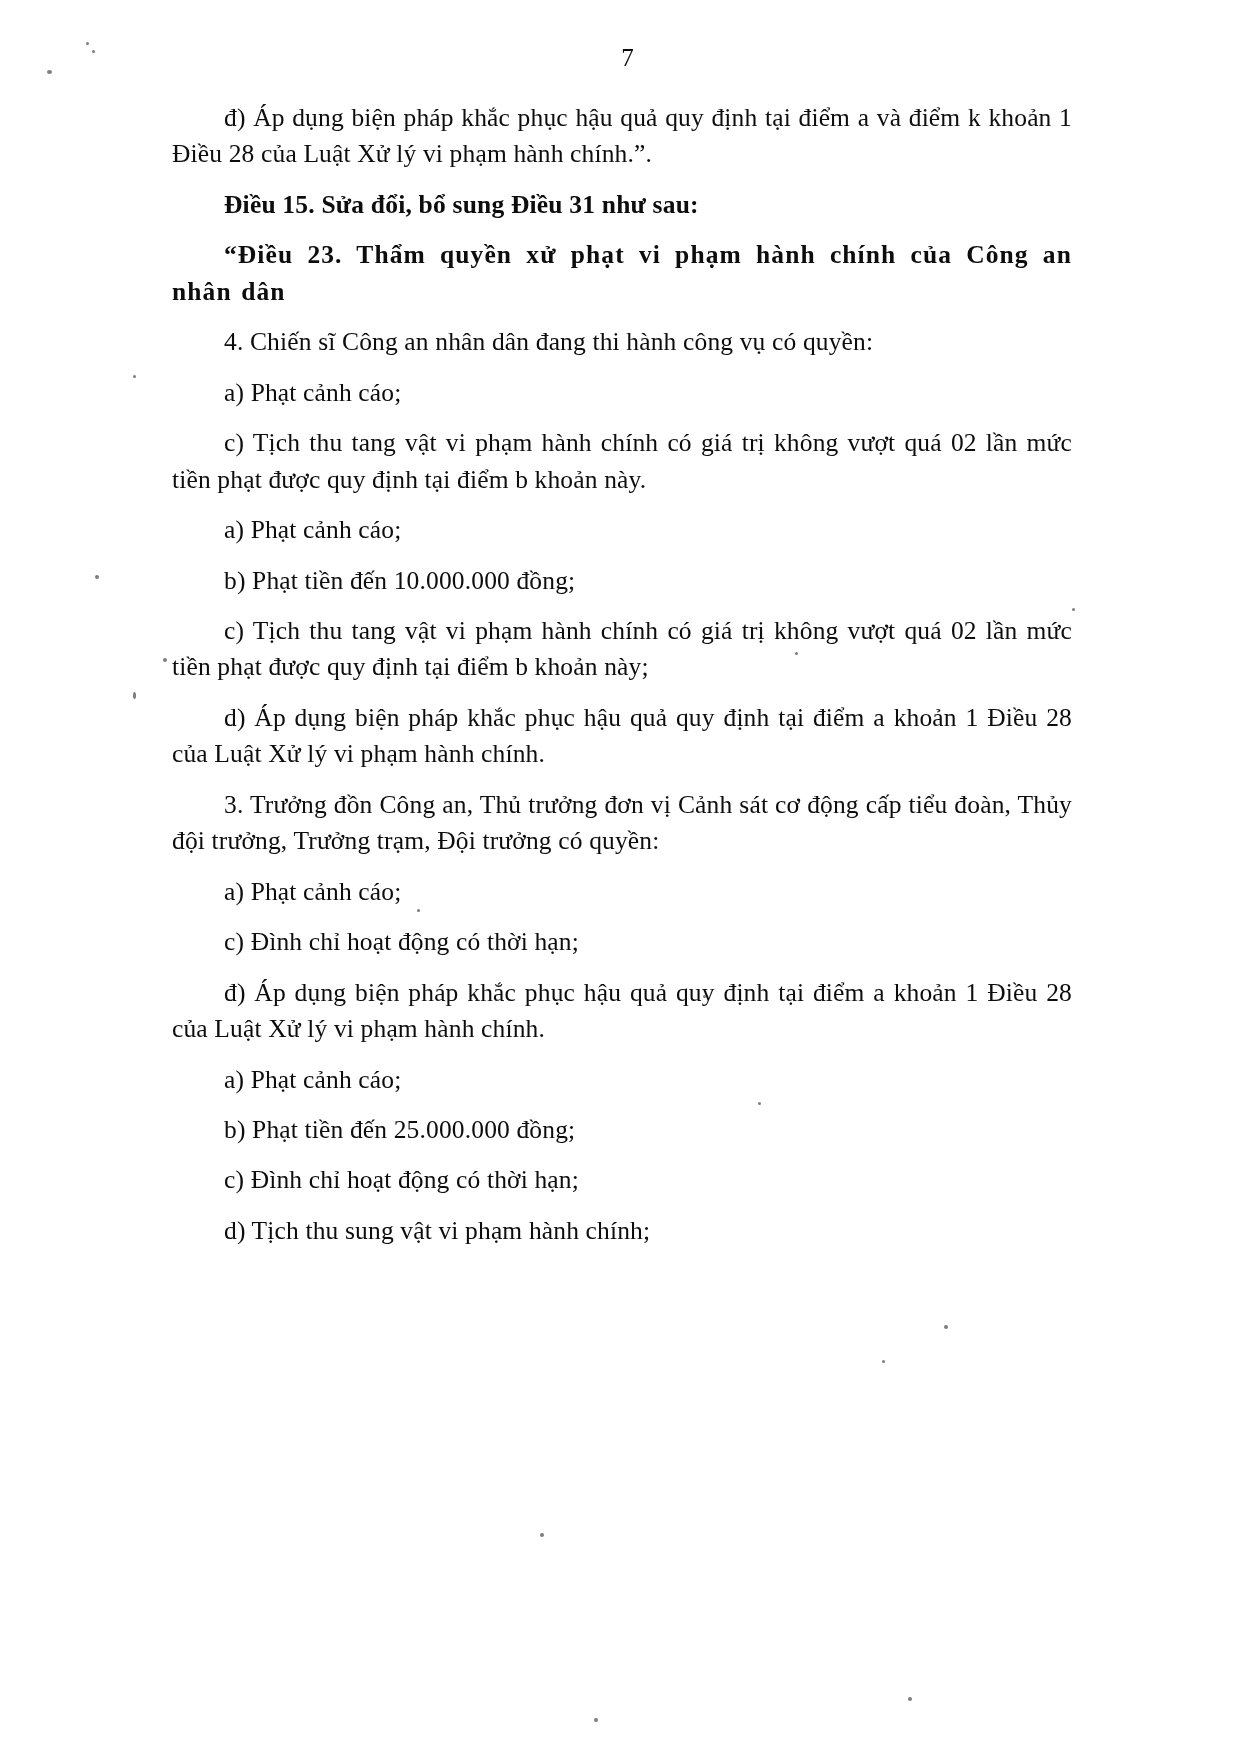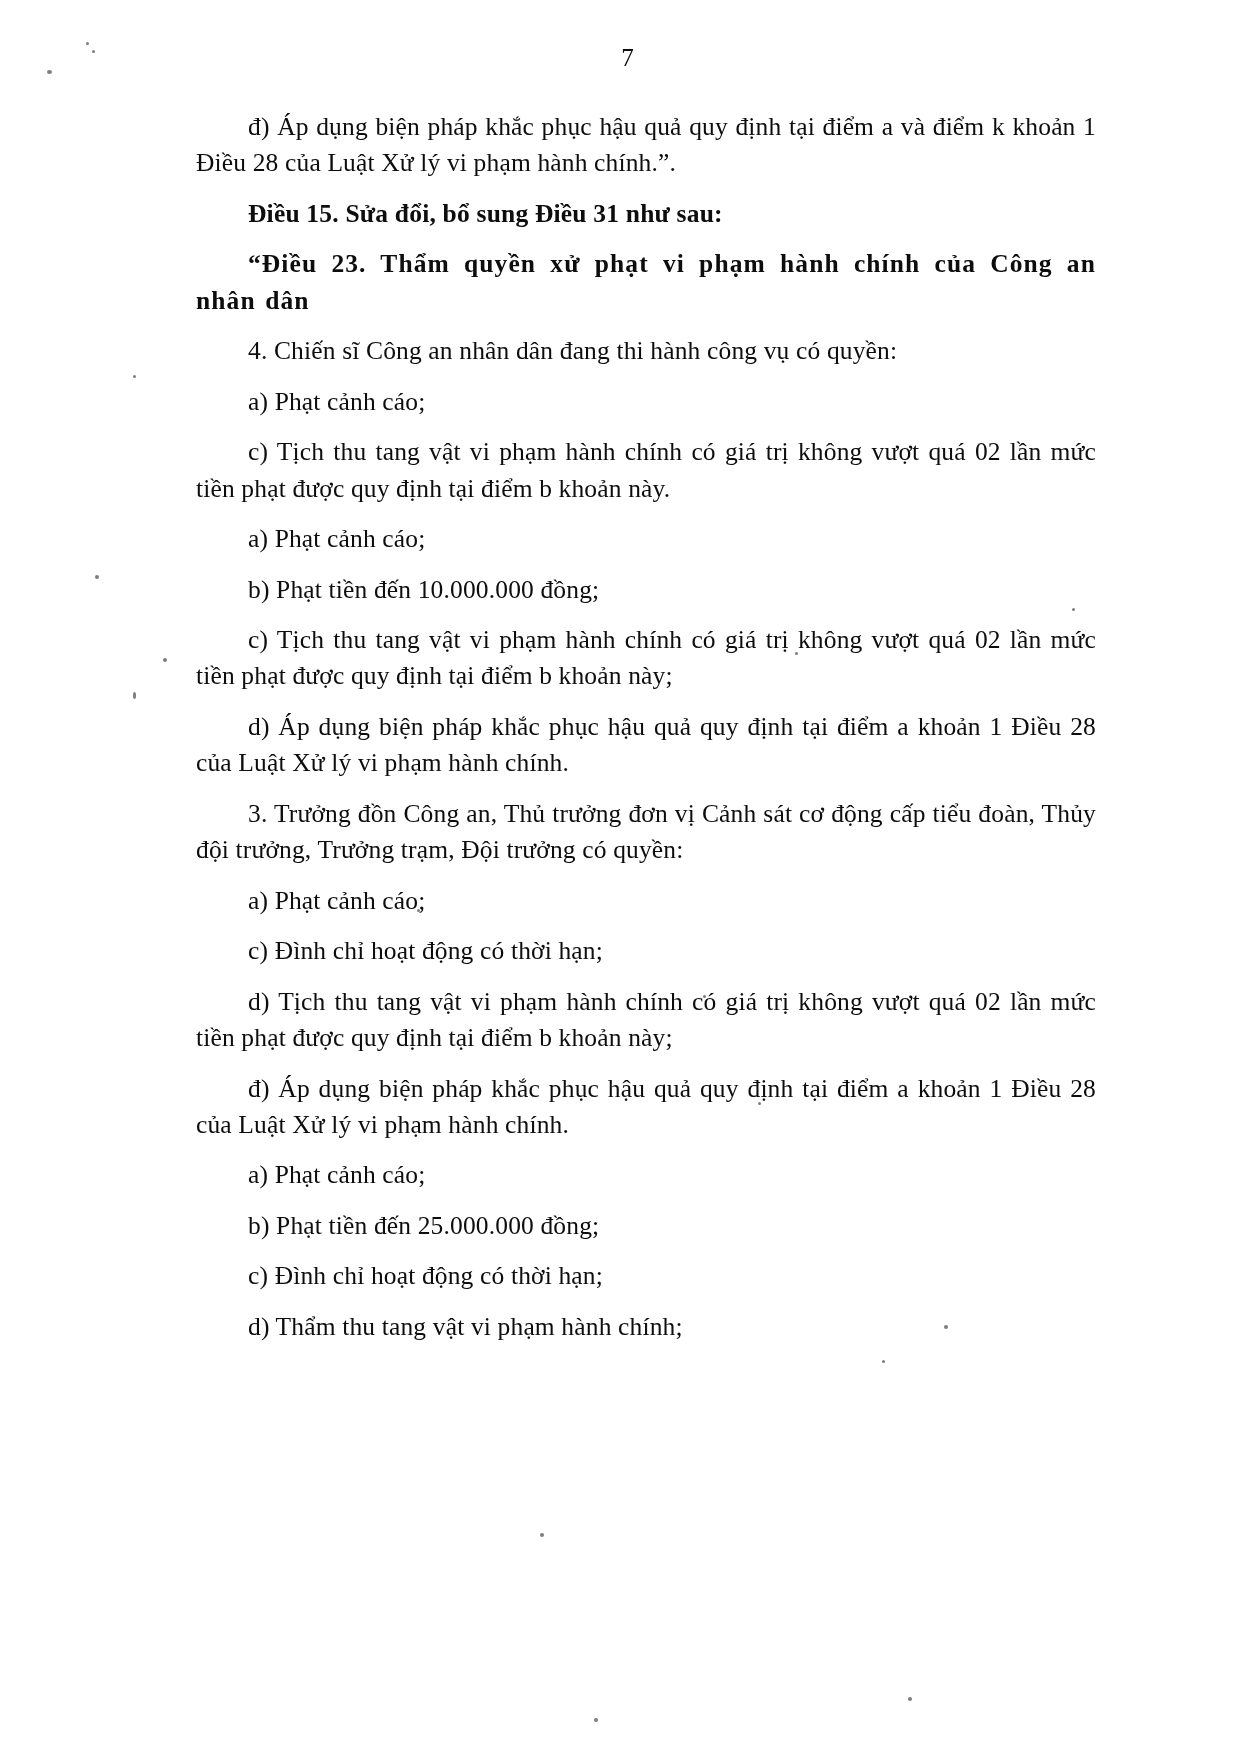--- a/index.html
+++ b/index.html
@@ -21,24 +21,23 @@
     position: absolute;
     top: 44px;
     left: 0;
     width: 100%;
     text-align: center;
     font-size: 25px;
     font-family: "Liberation Serif", serif;
   }
   .content {
     position: absolute;
-    top: 109px;
+    top: 100px;
     left: 172px;
     width: 900px;
-    margin-left: 24px;
   }
   p {
     margin: 0 0 5px 0;
     font-size: 25.5px;
     line-height: 1.43;
     text-align: justify;
     text-justify: inter-word;
     letter-spacing: 0.15px;
   }
   p.indent {
@@ -78,26 +77,25 @@
     <p class="indent spaced-top">4. Chiến sĩ Công an nhân dân đang thi hành công vụ có quyền:</p>
     <p class="indent spaced-top">a) Phạt cảnh cáo;</p>
     <p class="indent spaced-top">c) Tịch thu tang vật vi phạm hành chính có giá trị không vượt quá 02 lần mức tiền phạt được quy định tại điểm b khoản này.</p>
     <p class="indent spaced-top">a) Phạt cảnh cáo;</p>
     <p class="indent spaced-top">b) Phạt tiền đến 10.000.000 đồng;</p>
     <p class="indent spaced-top">c) Tịch thu tang vật vi phạm hành chính có giá trị không vượt quá 02 lần mức tiền phạt được quy định tại điểm b khoản này;</p>
     <p class="indent spaced-top">d) Áp dụng biện pháp khắc phục hậu quả quy định tại điểm a khoản 1 Điều 28 của Luật Xử lý vi phạm hành chính.</p>
     <p class="indent spaced-top">3. Trưởng đồn Công an, Thủ trưởng đơn vị Cảnh sát cơ động cấp tiểu đoàn, Thủy đội trưởng, Trưởng trạm, Đội trưởng có quyền:</p>
     <p class="indent spaced-top">a) Phạt cảnh cáo;</p>
     <p class="indent spaced-top">c) Đình chỉ hoạt động có thời hạn;</p>
-    <p class="indent spaced-top">d) Tịch thu tang vật vi phạm hành chính có giá trị không vượt quá 02 lần mức tiền phạt được quy định tại điểm b khoản này;</p>
     <p class="indent spaced-top">đ) Áp dụng biện pháp khắc phục hậu quả quy định tại điểm a khoản 1 Điều 28 của Luật Xử lý vi phạm hành chính.</p>
     <p class="indent spaced-top">a) Phạt cảnh cáo;</p>
     <p class="indent spaced-top">b) Phạt tiền đến 25.000.000 đồng;</p>
     <p class="indent spaced-top">c) Đình chỉ hoạt động có thời hạn;</p>
-    <p class="indent spaced-top">d) Thẩm thu tang vật vi phạm hành chính;</p>
+    <p class="indent spaced-top">d) Tịch thu sung vật vi phạm hành chính;</p>
   </div>
 
   <span class="speck" style="left:86px; top:42px; width:3px; height:3px;"></span>
   <span class="speck" style="left:92px; top:50px; width:3px; height:3px;"></span>
   <span class="speck" style="left:47px; top:70px; width:5px; height:4px;"></span>
   <span class="speck" style="left:133px; top:375px; width:3px; height:3px;"></span>
   <span class="speck" style="left:95px; top:575px; width:4px; height:4px;"></span>
   <span class="speck" style="left:1072px; top:608px; width:3px; height:3px;"></span>
   <span class="speck" style="left:795px; top:652px; width:3px; height:3px;"></span>
   <span class="speck" style="left:163px; top:658px; width:4px; height:4px;"></span>

